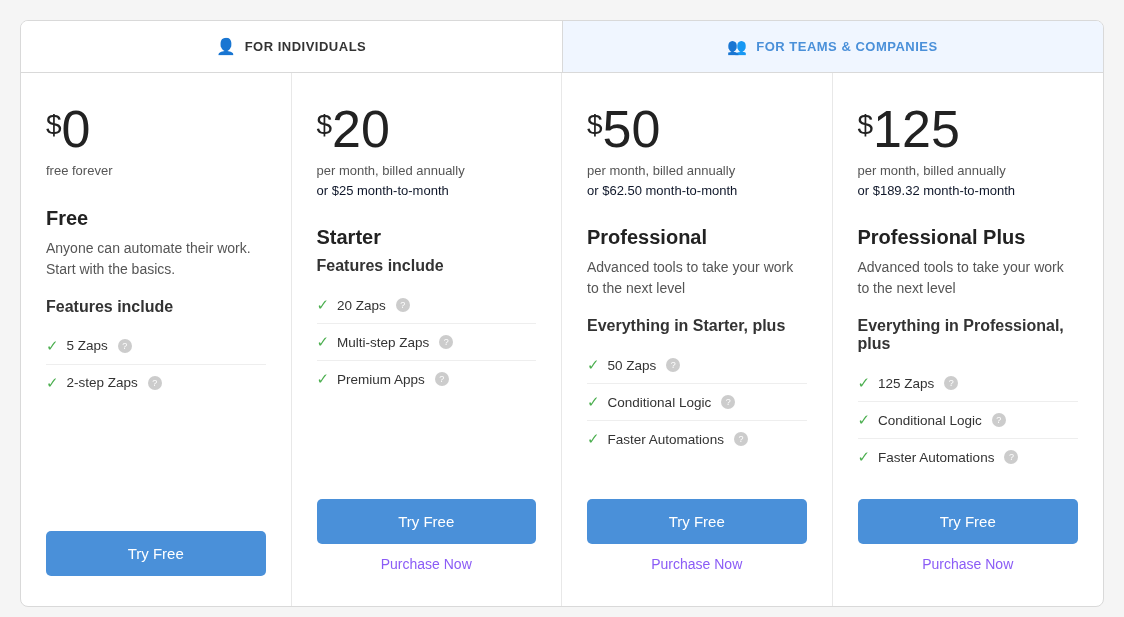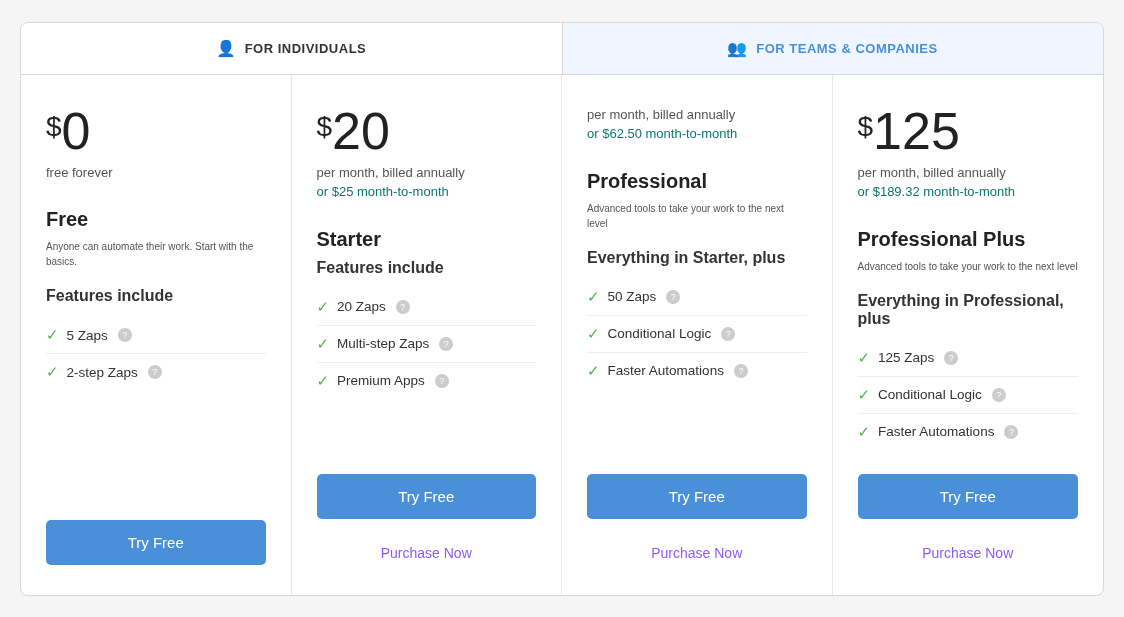--- a/index.html
+++ b/index.html
@@ -74,31 +74,31 @@
       margin-top: 8px;
       display: inline-block;
     }
     .plan-billing {
       font-size: 13px;
       color: #555;
       line-height: 1.5;
       margin-bottom: 6px;
     }
     .plan-billing .alt-price {
-      color: #0f766e;
+      color: #0f172a;
     }
     .plan-name {
       font-size: 20px;
       font-weight: 700;
       color: #222;
       margin-top: 20px;
       margin-bottom: 8px;
     }
     .plan-description {
-      font-size: 10px;
+      font-size: 14px;
       color: #555;
       line-height: 1.5;
       margin-bottom: 18px;
     }
     .features-label {
       font-size: 16px;
       font-weight: 600;
       color: #333;
       margin-bottom: 12px;
     }
@@ -134,21 +134,21 @@
       align-items: center;
       justify-content: center;
       cursor: pointer;
       flex-shrink: 0;
       margin-left: 2px;
     }
     .plan-actions {
       margin-top: 24px;
       display: flex;
       flex-direction: column;
-      gap: 22px;
+      gap: 8px;
     }
     .btn-try-free {
       background: #4a90d9;
       color: #fff;
       border: none;
       border-radius: 5px;
       padding: 14px;
       font-size: 15px;
       font-weight: 500;
       cursor: pointer;
@@ -245,20 +245,23 @@
       <span class="help-icon">?</span>
     </li>
 
     </ul>
     <div class="plan-actions">
       <button class="btn-try-free">Try Free</button>
       <button class="btn-purchase">Purchase Now</button>
     </div>
   </div>
       <div class="plan">
+    <div class="plan-price-big">
+      <sup>$</sup>50
+    </div>
     <div class="plan-billing">
       <span>per month, billed annually</span><br>
       <span class="alt-price">or $62.50 month-to-month</span>
     </div>
     <div class="plan-name">Professional</div>
     <div class="plan-description">Advanced tools to take your work to the next level</div>
     <div class="features-label">Everything in Starter, plus</div>
     <ul class="feature-list">
 
     <li class="feature-item">

